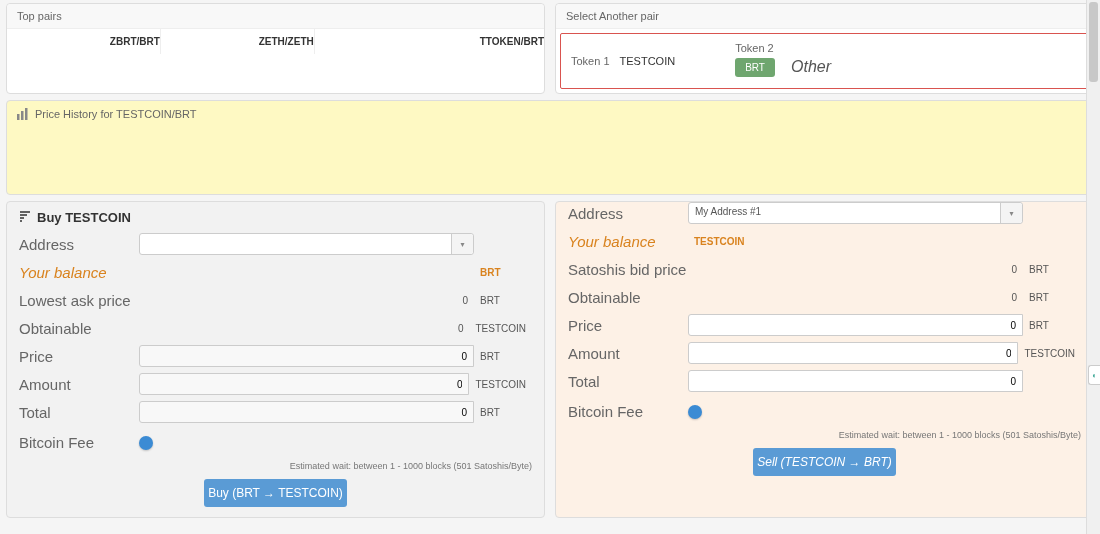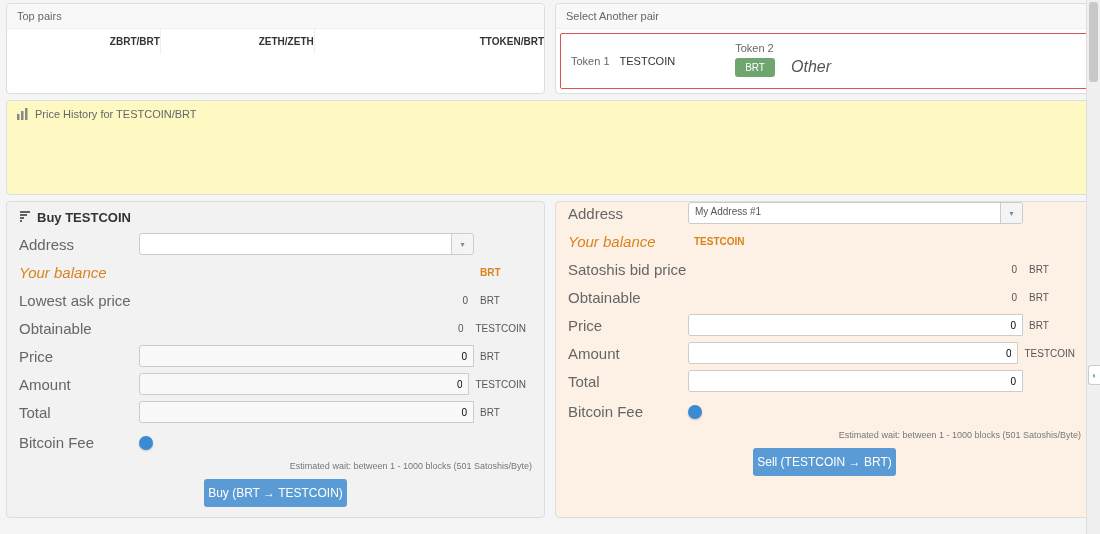--- a/index.html
+++ b/index.html
@@ -42,21 +42,21 @@
 .slider-track { position: relative; height: 20px; display: flex; align-items: center; }
 .slider-rail { height: 4px; border-radius: 2px; width: 100%; }
 .buy-slider .slider-rail { background: linear-gradient(to right, #ddd 0%, #ddd 35%, #3b8bd4 35%, #3b8bd4 100%); }
 .sell-slider .slider-rail { background: linear-gradient(to right, #ddd 0%, #ddd 35%, #3b8bd4 35%, #3b8bd4 100%); }
 .slider-thumb { position: absolute; width: 14px; height: 14px; background: #3b8bd4; border-radius: 50%; top: 3px; cursor: pointer; box-shadow: 0 1px 2px rgba(0,0,0,0.2); }
 .slider-track.buy-pos .slider-thumb { left: 35%; }
 .slider-track.sell-pos .slider-thumb { left: 35%; }
 .wait-text { text-align: right; font-size: 9px; color: #777; margin: 4px 0 8px 0; }
 .action-btn { display: block; margin: 0 auto; padding: 7px 4px; border: none; border-radius: 3px; color: #fff; font-size: 12px; cursor: pointer; }
 .buy-btn { background: #5a9bd5; }
-.sell-btn { background: #5a9bd5; }
+.sell-btn { background: #5a9bd5; font-style: italic; }
 .scrollbar-v { position: absolute; right: 0; top: 0; bottom: 0; width: 14px; background: #f0f0f0; border-left: 1px solid #ddd; }
 .scrollbar-v::after { content: ''; position: absolute; top: 2px; left: 2px; right: 2px; height: 80px; background: #c8c8c8; border-radius: 3px; }
 .side-widget { position: absolute; right: 0; top: 365px; width: 12px; height: 20px; background: #fff; border: 1px solid #ccc; border-right: none; border-radius: 3px 0 0 3px; font-size: 8px; display: flex; align-items: center; justify-content: center; color: #4a9; }
 </style>
 </head>
 <body>
 
 <div class="container">
   <div class="top-row">
     <div class="card">

